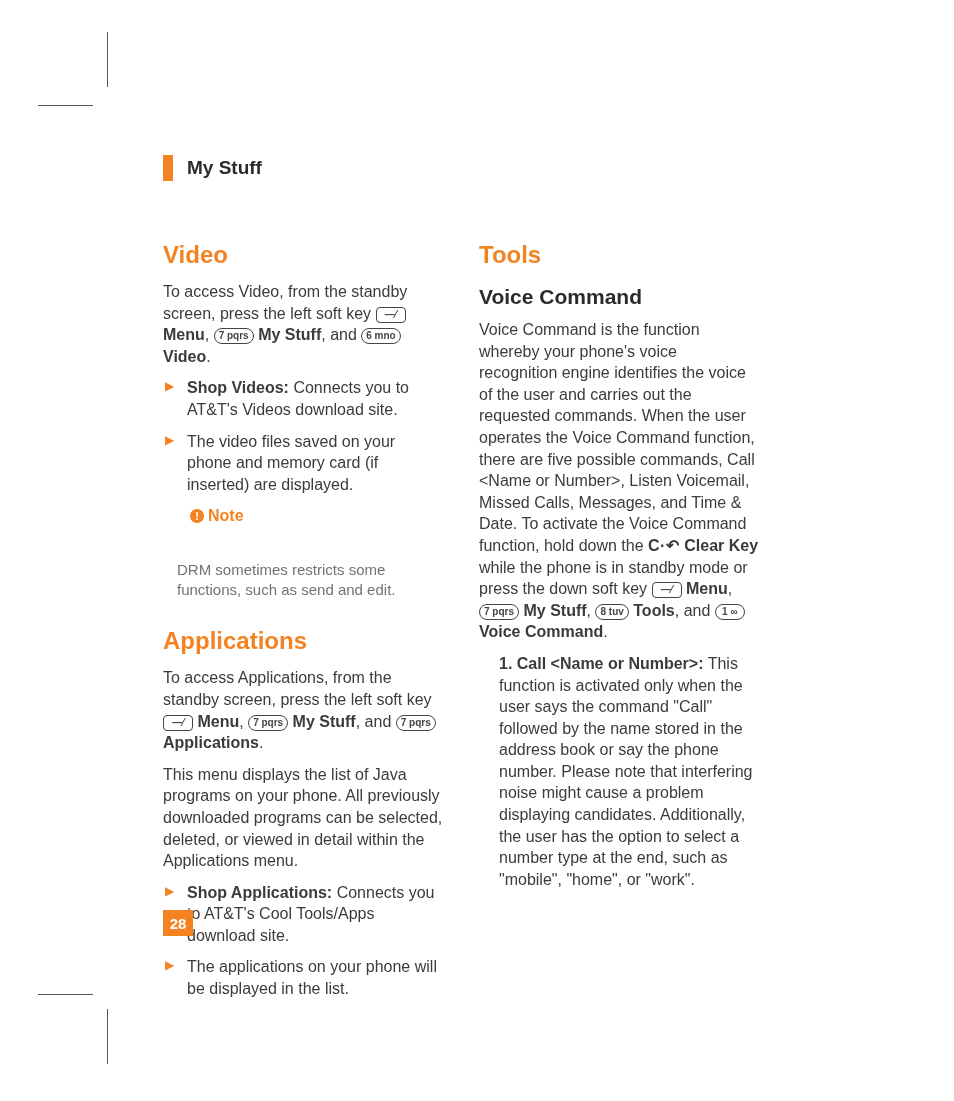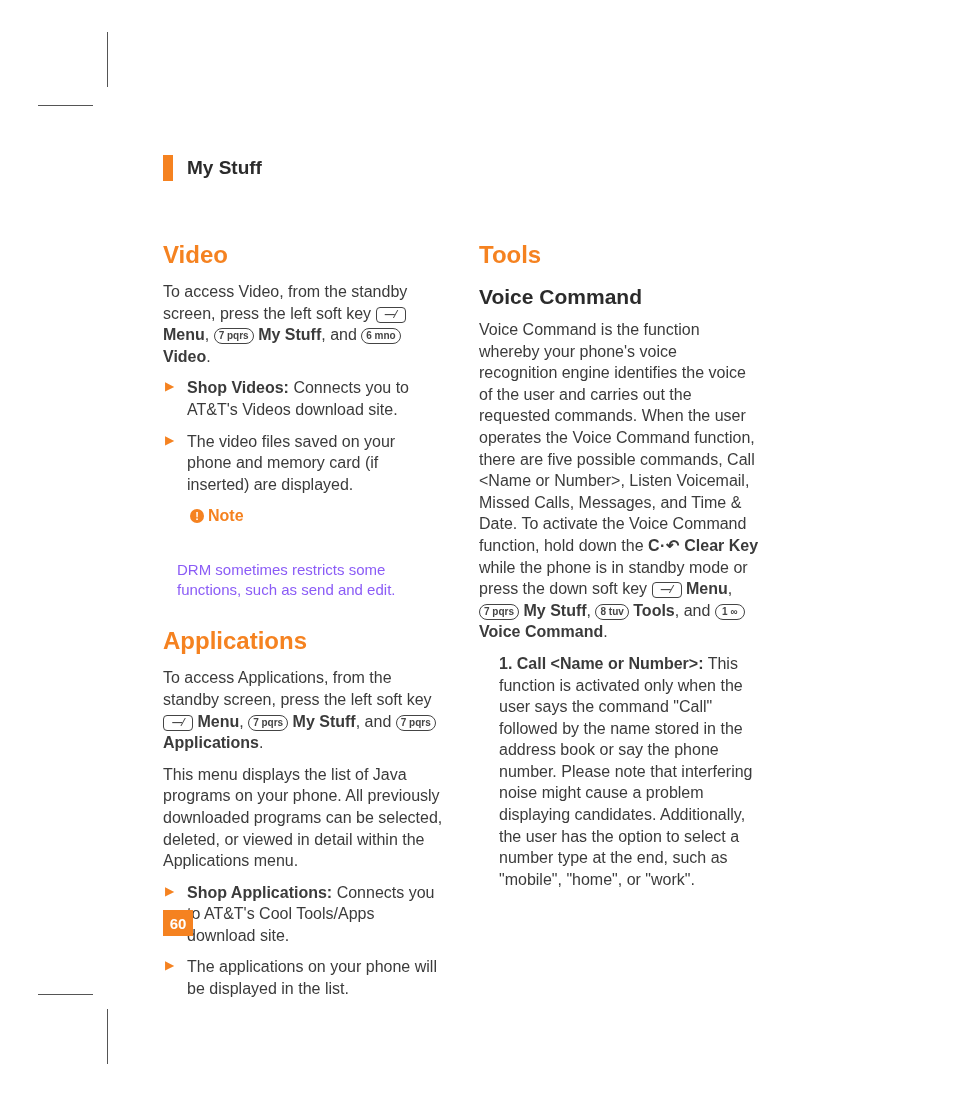--- a/index.html
+++ b/index.html
@@ -115,21 +115,21 @@
     font-size: 11px;
     line-height: 14px;
     text-align: center;
     margin-right: 4px;
     vertical-align: 1px;
   }
   .note-body {
     font-size: 15px;
     line-height: 1.3;
     padding-left: 14px;
-    color: #8b5cf6;
+    color: #737373;
     margin-bottom: 28px;
     font-stretch: condensed;
     margin-top: 35px;
   }
   .num-list { margin: 0; padding: 0; list-style: none; }
   .num-list li {
     font-size: 16px;
     line-height: 1.35;
     padding-left: 20px;
     font-stretch: condensed;
@@ -240,14 +240,14 @@
       </p>
 
       <ul class="num-list">
         <li>
           <span class="b">1. Call &lt;Name or Number&gt;:</span><span> This function is activated only when the user says the command "Call" followed by the name stored in the address book or say the phone number. Please note that interfering noise might cause a problem displaying candidates. Additionally, the user has the option to select a number type at the end, such as "mobile", "home", or "work".</span>
         </li>
       </ul>
     </div>
   </div>
 
-  <div class="page-num">60</div>
+  <div class="page-num">28</div>
 </div>
 
 </body></html>

